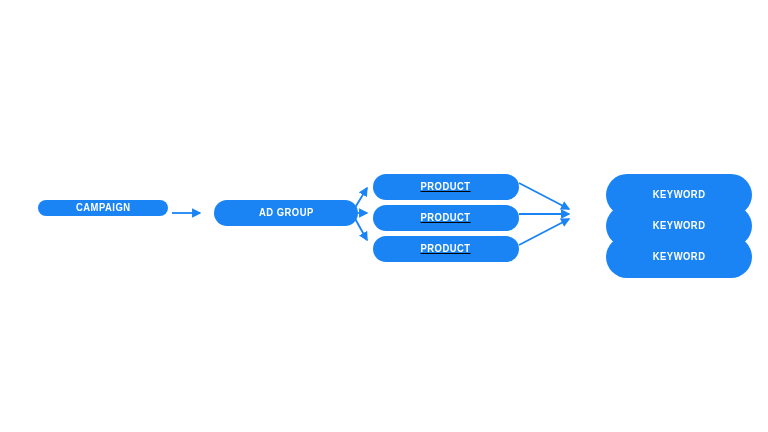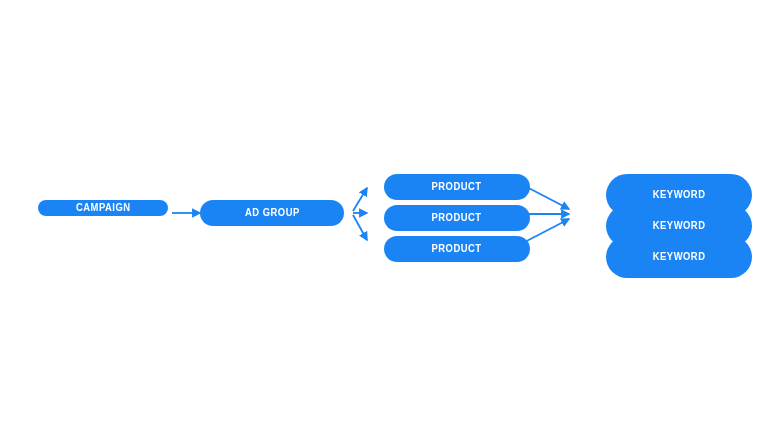--- a/index.html
+++ b/index.html
@@ -50,30 +50,31 @@
   }
   
   .col-campaign {
     left: 38px;
     top: 200px;
     width: 130px;
     height: 16px;
   }
   
   .col-adgroup {
-    left: 200px;
+    left: 214px;
     top: 200px;
     width: 144px;
     height: 26px;
   }
   
   .col-product {
-    left: 384px;
+    left: 373px;
     width: 146px;
     height: 26px;
+    text-decoration: underline;
   }
   
   .col-keyword {
     left: 606px;
     width: 146px;
     height: 42px;
   }
   .row-top    { top: 174px; }
   .row-middle { top: 205px; }
   .row-bottom { top: 236px; }

